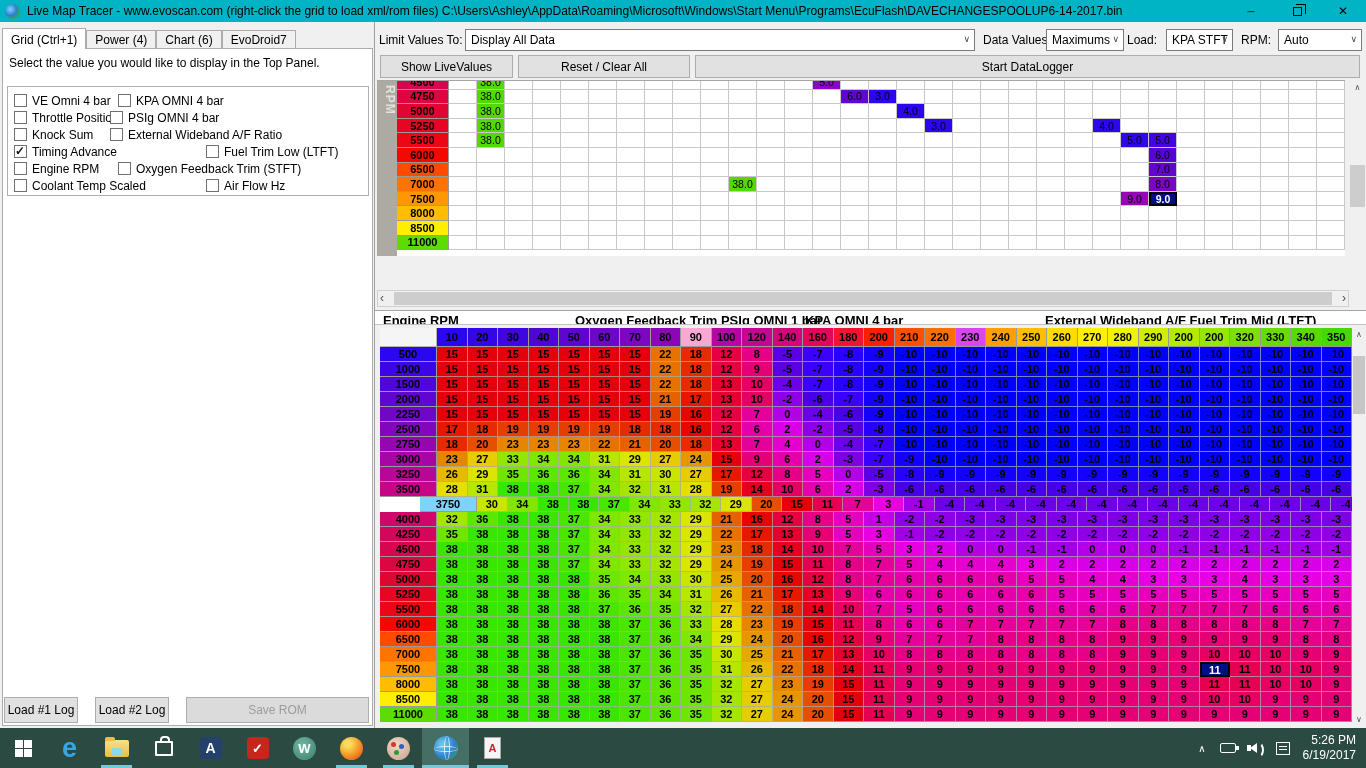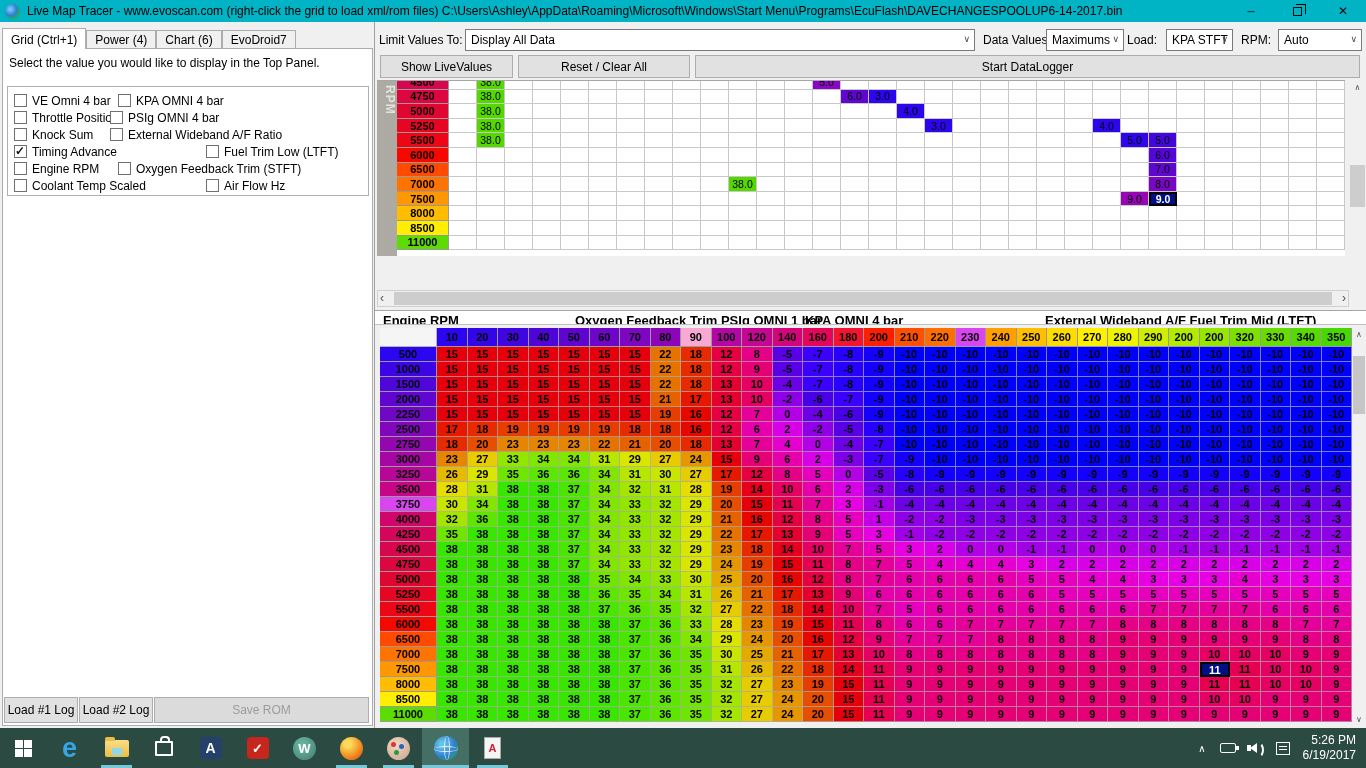--- a/index.html
+++ b/index.html
@@ -31,21 +31,21 @@
   .cb-box { width:13px; height:13px; border:1px solid #707070; background:#fff; margin-right:5px; position:relative; flex:none; }
   .cb-box.checked::before { content:"✓"; position:absolute; left:0px; top:-2px; font-size:12px; font-weight:bold; color:#111; }
   .cbrow:nth-child(1) .cb-item:first-child { width:104px; }
   .cbrow:nth-child(2) .cb-item:first-child { width:96px; }
   .cbrow:nth-child(3) .cb-item:first-child { width:96px; }
   .cbrow:nth-child(4) .cb-item:first-child { width:192px; }
   .cbrow:nth-child(5) .cb-item:first-child { width:104px; }
   .cbrow:nth-child(6) .cb-item:first-child { width:192px; }
   #panel-buttons { position:absolute; left:1px; bottom:2px; right:3px; height:26px; display:flex; }
   .pbtn { height:26px; background:#E1E1E1; border:1px solid #ADADAD; font-size:12px; color:#000; display:flex; align-items:center; justify-content:center; }
-  #load1-btn,#load2-btn { width:74px; margin-right:1px; }
+  #load1-btn,#load2-btn { width:74px; margin-right:17px; }
   #saverom-btn { flex:1; background:#DBDBDB; color:#9C9C9C; }
 
   
   #right-area { position:absolute; left:375px; top:22px; width:991px; height:706px; background:#F0F0F0; }
   .tlabel { position:absolute; font-size:12px; color:#000; top:11px; white-space:nowrap; }
   .combo { position:absolute; top:7px; height:22px; background:#fff; border:1px solid #7A7A7A; font-size:12px; color:#000; display:flex; align-items:center; padding-left:5px; }
   .combo::after { content:"∨"; position:absolute; right:4px; top:4px; font-size:9px; color:#444; }
   #limit-combo { left:90px; width:510px; }
   #datavalues-combo { left:671px; width:78px; }
   #load-combo { left:791px; width:67px; }
@@ -1048,21 +1048,21 @@
           <div class="bg-cell" style="background: rgb(72, 0, 230);">-6</div>
           <div class="bg-cell" style="background: rgb(72, 0, 230);">-6</div>
           <div class="bg-cell" style="background: rgb(72, 0, 230);">-6</div>
           <div class="bg-cell" style="background: rgb(72, 0, 230);">-6</div>
           <div class="bg-cell" style="background: rgb(72, 0, 230);">-6</div>
           <div class="bg-cell" style="background: rgb(72, 0, 230);">-6</div>
           <div class="bg-cell" style="background: rgb(72, 0, 230);">-6</div>
           <div class="bg-cell" style="background: rgb(72, 0, 230);">-6</div>
         </div>
         <div class="bg-row">
-          <div class="bg-rowhead" style="background: #d946ef;">3750</div>
+          <div class="bg-rowhead" style="background: #7dd3fc; margin-left: 40px;">3750</div>
           <div class="bg-cell" style="background: rgb(201, 230, 0);">30</div>
           <div class="bg-cell" style="background: rgb(129, 230, 0);">34</div>
           <div class="bg-cell" style="background: rgb(57, 230, 0);">38</div>
           <div class="bg-cell" style="background: rgb(57, 230, 0);">38</div>
           <div class="bg-cell" style="background: rgb(75, 230, 0);">37</div>
           <div class="bg-cell" style="background: rgb(129, 230, 0);">34</div>
           <div class="bg-cell" style="background: rgb(147, 230, 0);">33</div>
           <div class="bg-cell" style="background: rgb(165, 230, 0);">32</div>
           <div class="bg-cell" style="background: rgb(219, 230, 0);">29</div>
           <div class="bg-cell" style="background: rgb(230, 79, 0);">20</div>

